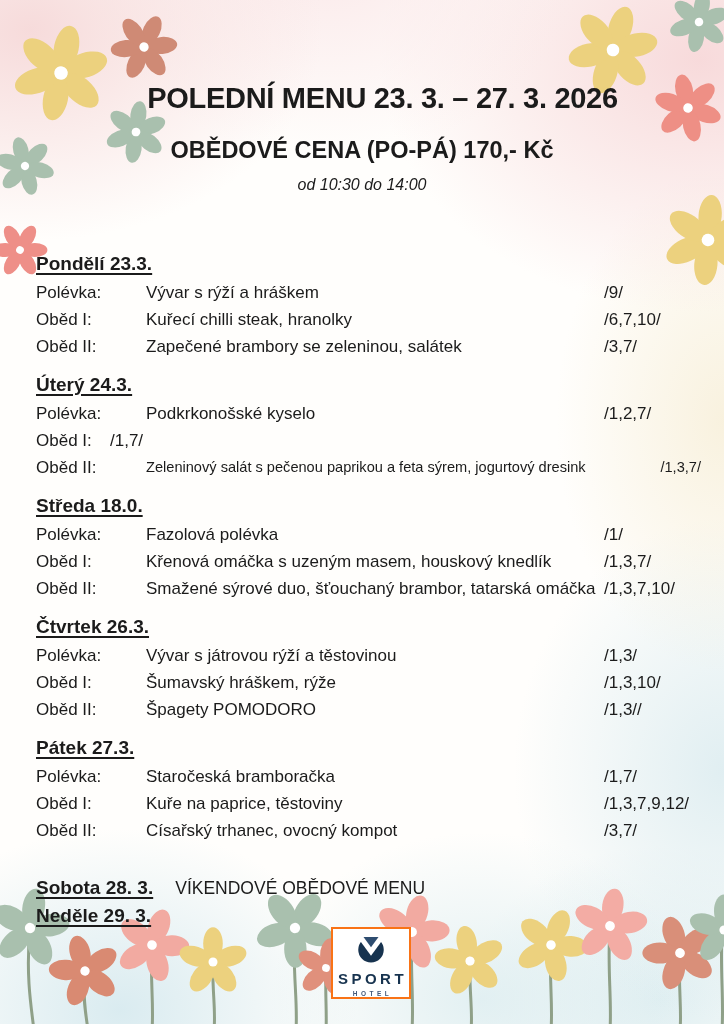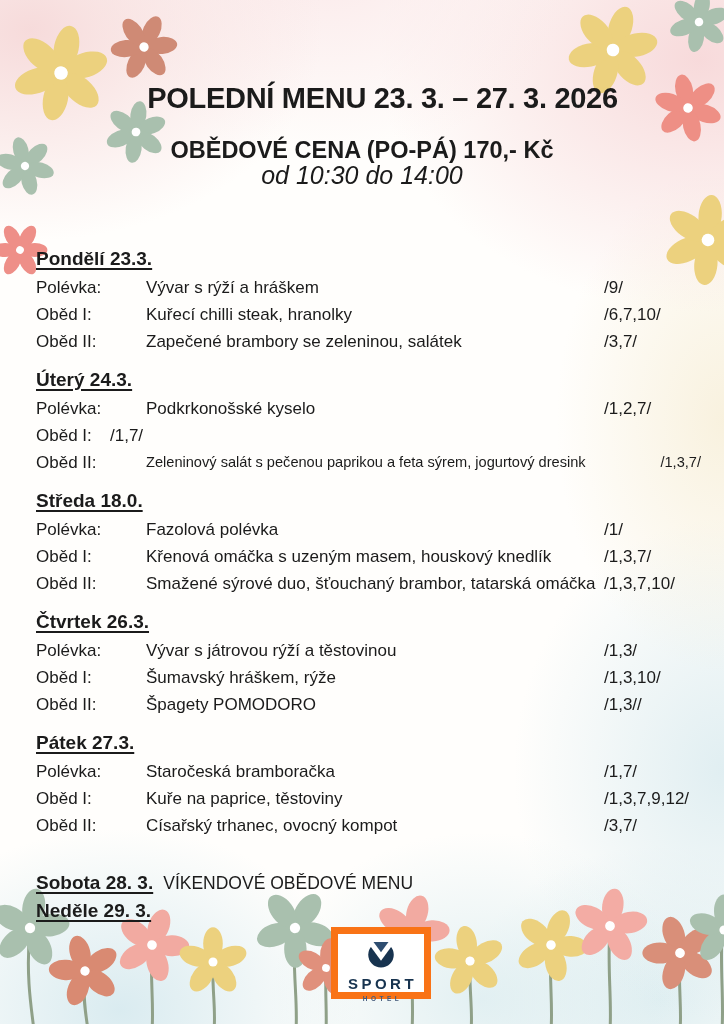--- a/index.html
+++ b/index.html
@@ -19,47 +19,47 @@
       radial-gradient(ellipse 340px 260px at 120px 1010px, rgba(211,232,238,.85), rgba(211,232,238,0) 70%),
       radial-gradient(ellipse 300px 240px at 480px 1000px, rgba(214,234,238,.7), rgba(214,234,238,0) 70%),
       radial-gradient(ellipse 280px 220px at 660px 1000px, rgba(214,234,238,.75), rgba(214,234,238,0) 70%);
   }
   .flowers { position:absolute; inset:0; z-index:1; }
   .content { position:absolute; inset:0; z-index:2; }
 
   header { text-align:center; padding-top:84px; }
   .title   { font-size:29px; font-weight:bold; letter-spacing:-0.3px; line-height:1;padding-left:41px; }
   .subtitle{ font-size:23.5px; font-weight:bold; margin-top:26px; line-height:1; }
-  .hours   { font-size:25px; font-style:italic; margin-top:0; line-height:1; }
+  .hours   { font-size:16px; font-style:italic; margin-top:14px; line-height:1; }
 
   .menu { margin:58px 23px 0 36px; }
   .day { margin-bottom:12px; }
   .day-name {
     display:inline-block; font-size:19px; font-weight:bold; line-height:26px;
     text-decoration:underline; text-decoration-thickness:2px; text-underline-offset:3px;
     margin-bottom:2px;
   }
   .row { display:flex; font-size:17px; line-height:27px; }
   .course { width:74px; flex-shrink:0; }
   .dish { flex:1 1 auto; white-space:nowrap;margin-left:36px; }
   .allergen { flex-shrink:0; min-width:97px; white-space:nowrap; text-align:left; }
   .compact .dish, .compact .allergen { font-size:14.6px; }
   .compact .allergen { min-width:0; }
 
   .weekend { margin:30px 23px 0 36px; }
-  .weekend-line { display:flex; align-items:baseline; gap:10px; line-height:28px; }
+  .weekend-line { display:flex; align-items:baseline; gap:22px; line-height:28px; }
   .weekend-day {
     font-size:19px; font-weight:bold;
     text-decoration:underline; text-decoration-thickness:2px; text-underline-offset:3px;
   }
   .weekend-note { font-size:17.5px; }
 
   .logo {
-    position:absolute; left:331px; top:927px; width:100px; height:72px; z-index:3;
-    background:#ffffff; border:7px solid #f97316; text-align:center;
+    position:absolute; left:331px; top:927px; width:80px; height:72px; z-index:3;
+    background:#ffffff; border:2px solid #f97316; text-align:center;
     box-sizing:border-box; padding-top:5px;
   }
   .logo-brand { font-size:15px; font-weight:bold; letter-spacing:3.5px; color:#17334f; margin-top:2px; padding-left:3px; }
   .logo-sub   { font-size:6.5px; font-weight:bold; letter-spacing:3.5px; color:#43597a; margin-top:3px; padding-left:3px; }
 </style>
 </head>
 <body>
 
 <div class="page">
   <div class="washes"></div>

